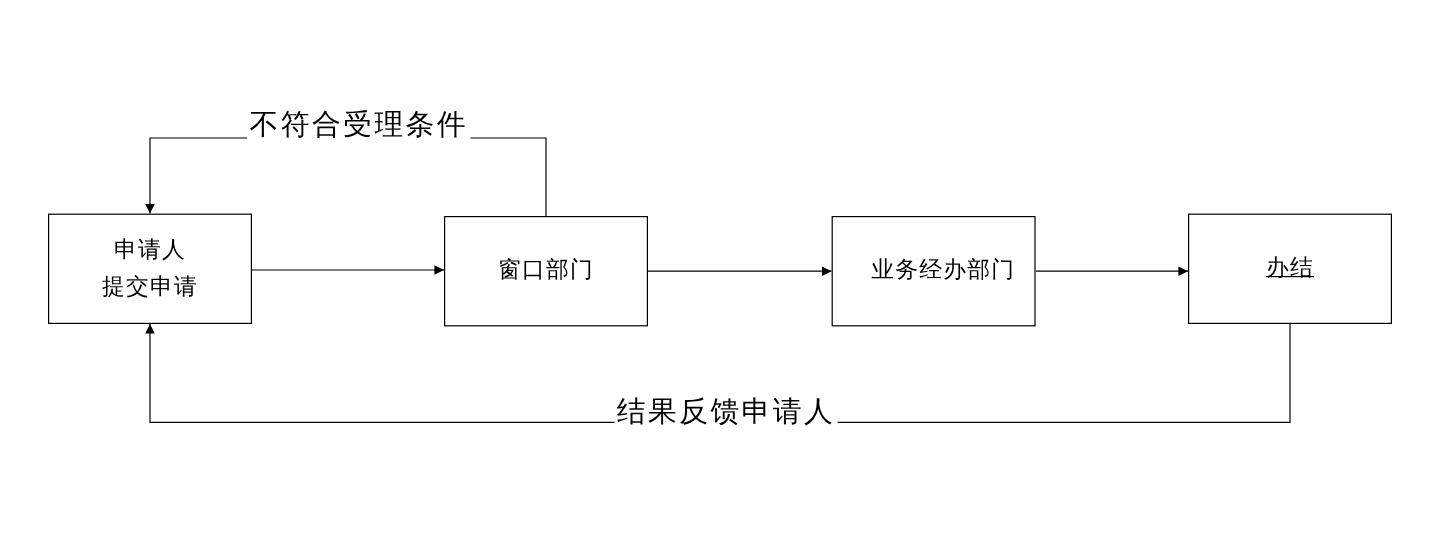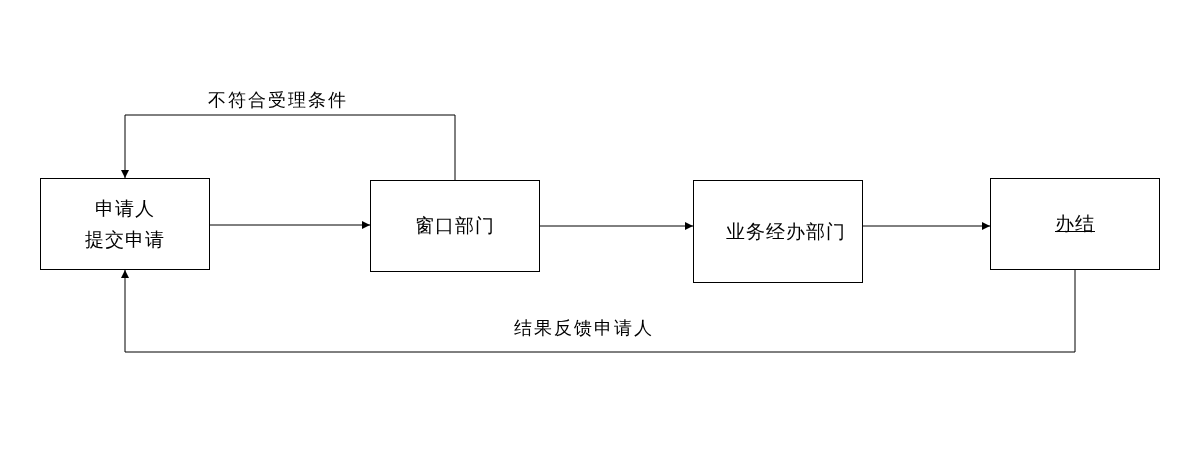--- a/index.html
+++ b/index.html
@@ -32,33 +32,33 @@
     flex-direction: column;
     align-items: center;
     justify-content: center;
     text-align: center;
     font-size: 19px;
     line-height: 1.65;
     letter-spacing: 1px;
   }
   .n1 { left: 40px;  top: 178px; width: 170px; height: 92px; }
   .n2 { left: 370px; top: 180px; width: 170px; height: 92px; }
-  .n3 { left: 693px; top: 180px; width: 170px; height: 103px; padding-left: 16px; }
+  .n3 { left: 693px; top: 180px; width: 170px; height: 92px; padding-left: 16px; }
   .n4 { left: 990px; top: 178px; width: 170px; height: 92px; text-decoration: underline; }
   .edge-label {
     position: absolute;
-    font-size: 18px;
+    font-size: 24px;
     letter-spacing: 2px;
     white-space: nowrap;
     background: #ffffff;
     padding: 0 2px;
   }
   .lbl-reject   { left: 206px; top: 88px;  }
   .lbl-accept   { left: 548px; top: 197px; }
-  .lbl-feedback { left: 512px; top: 316px; }
+  .lbl-feedback { left: 512px; top: 327px; }
 </style>
 </head>
 <body>
 
 <div class="canvas">
 
   <svg class="wires" viewBox="0 0 1200 456" xmlns="http://www.w3.org/2000/svg">
     <defs>
       <marker id="arrow" viewBox="0 0 10 10" refX="10" refY="5" markerWidth="8" markerHeight="8" orient="auto-start-reverse">
         <path d="M 0 0 L 10 5 L 0 10 z" fill="#000000"></path>

